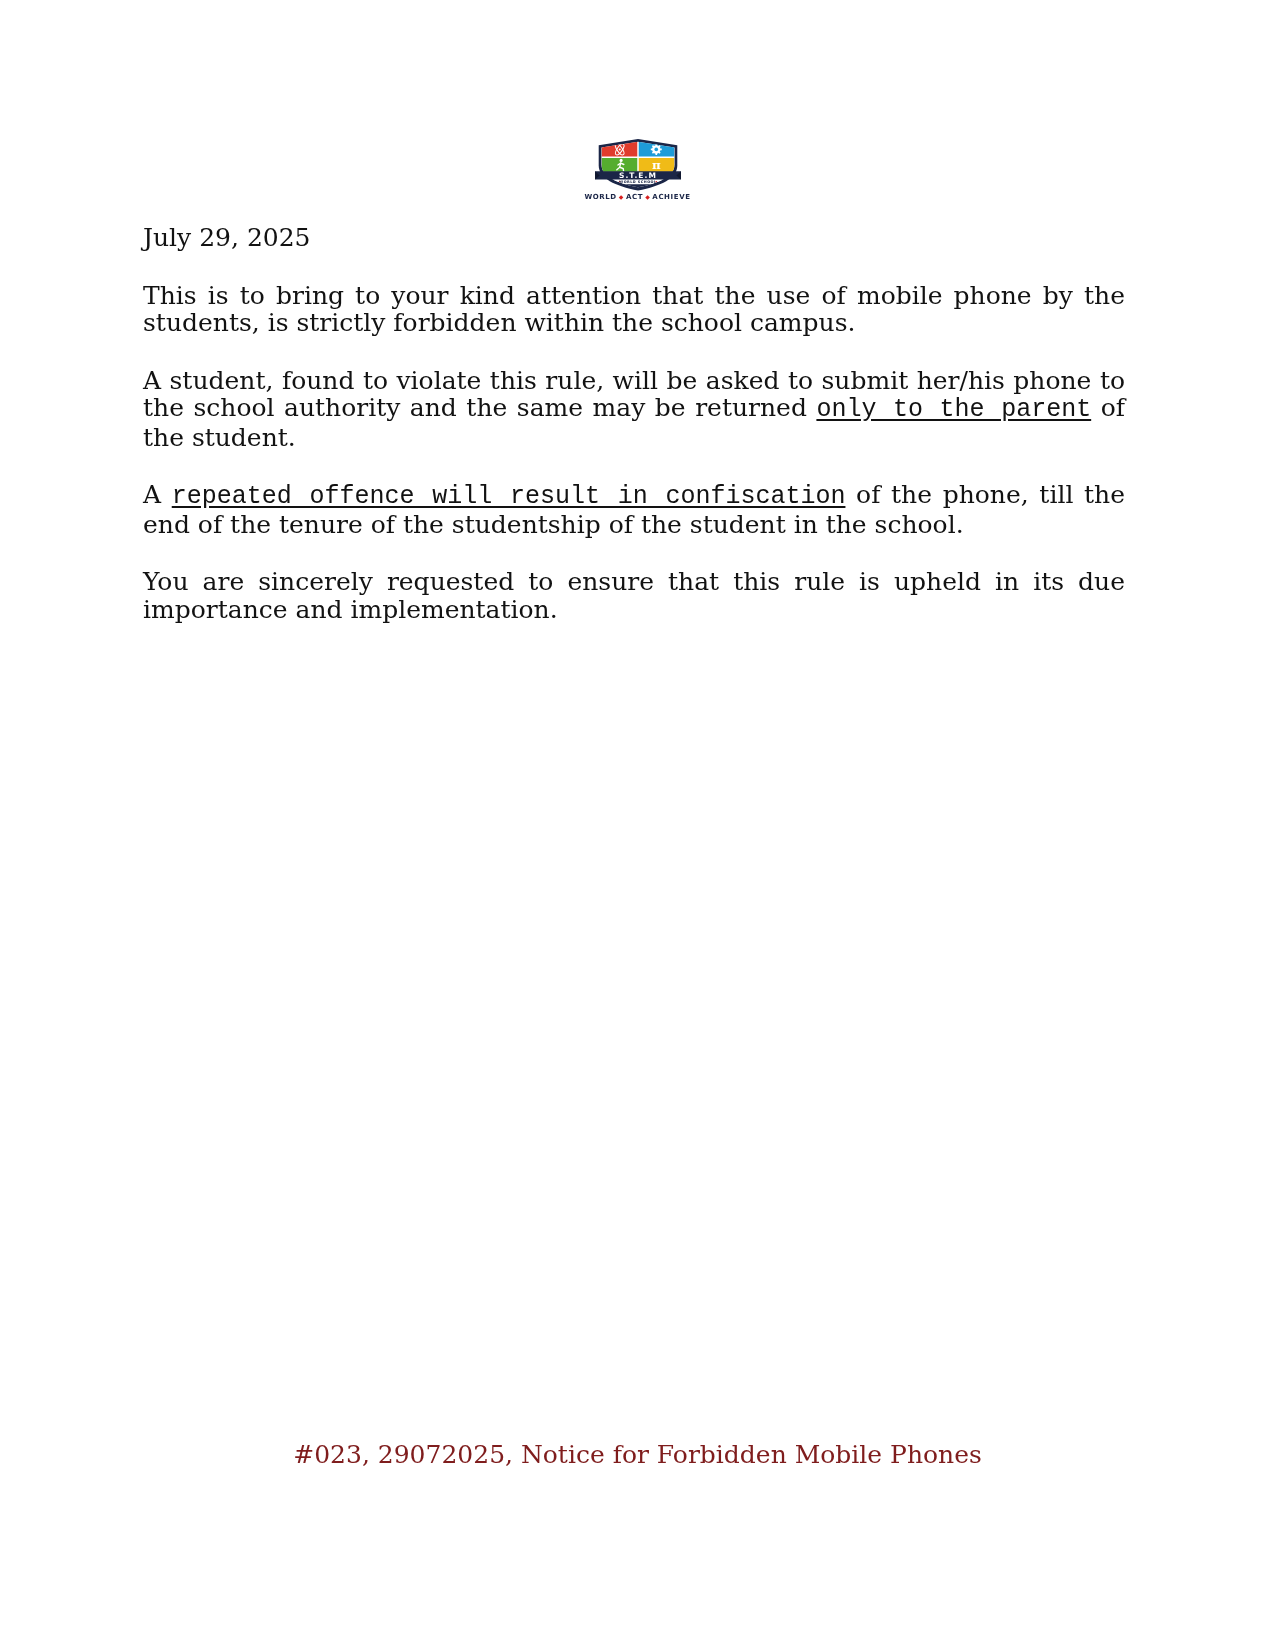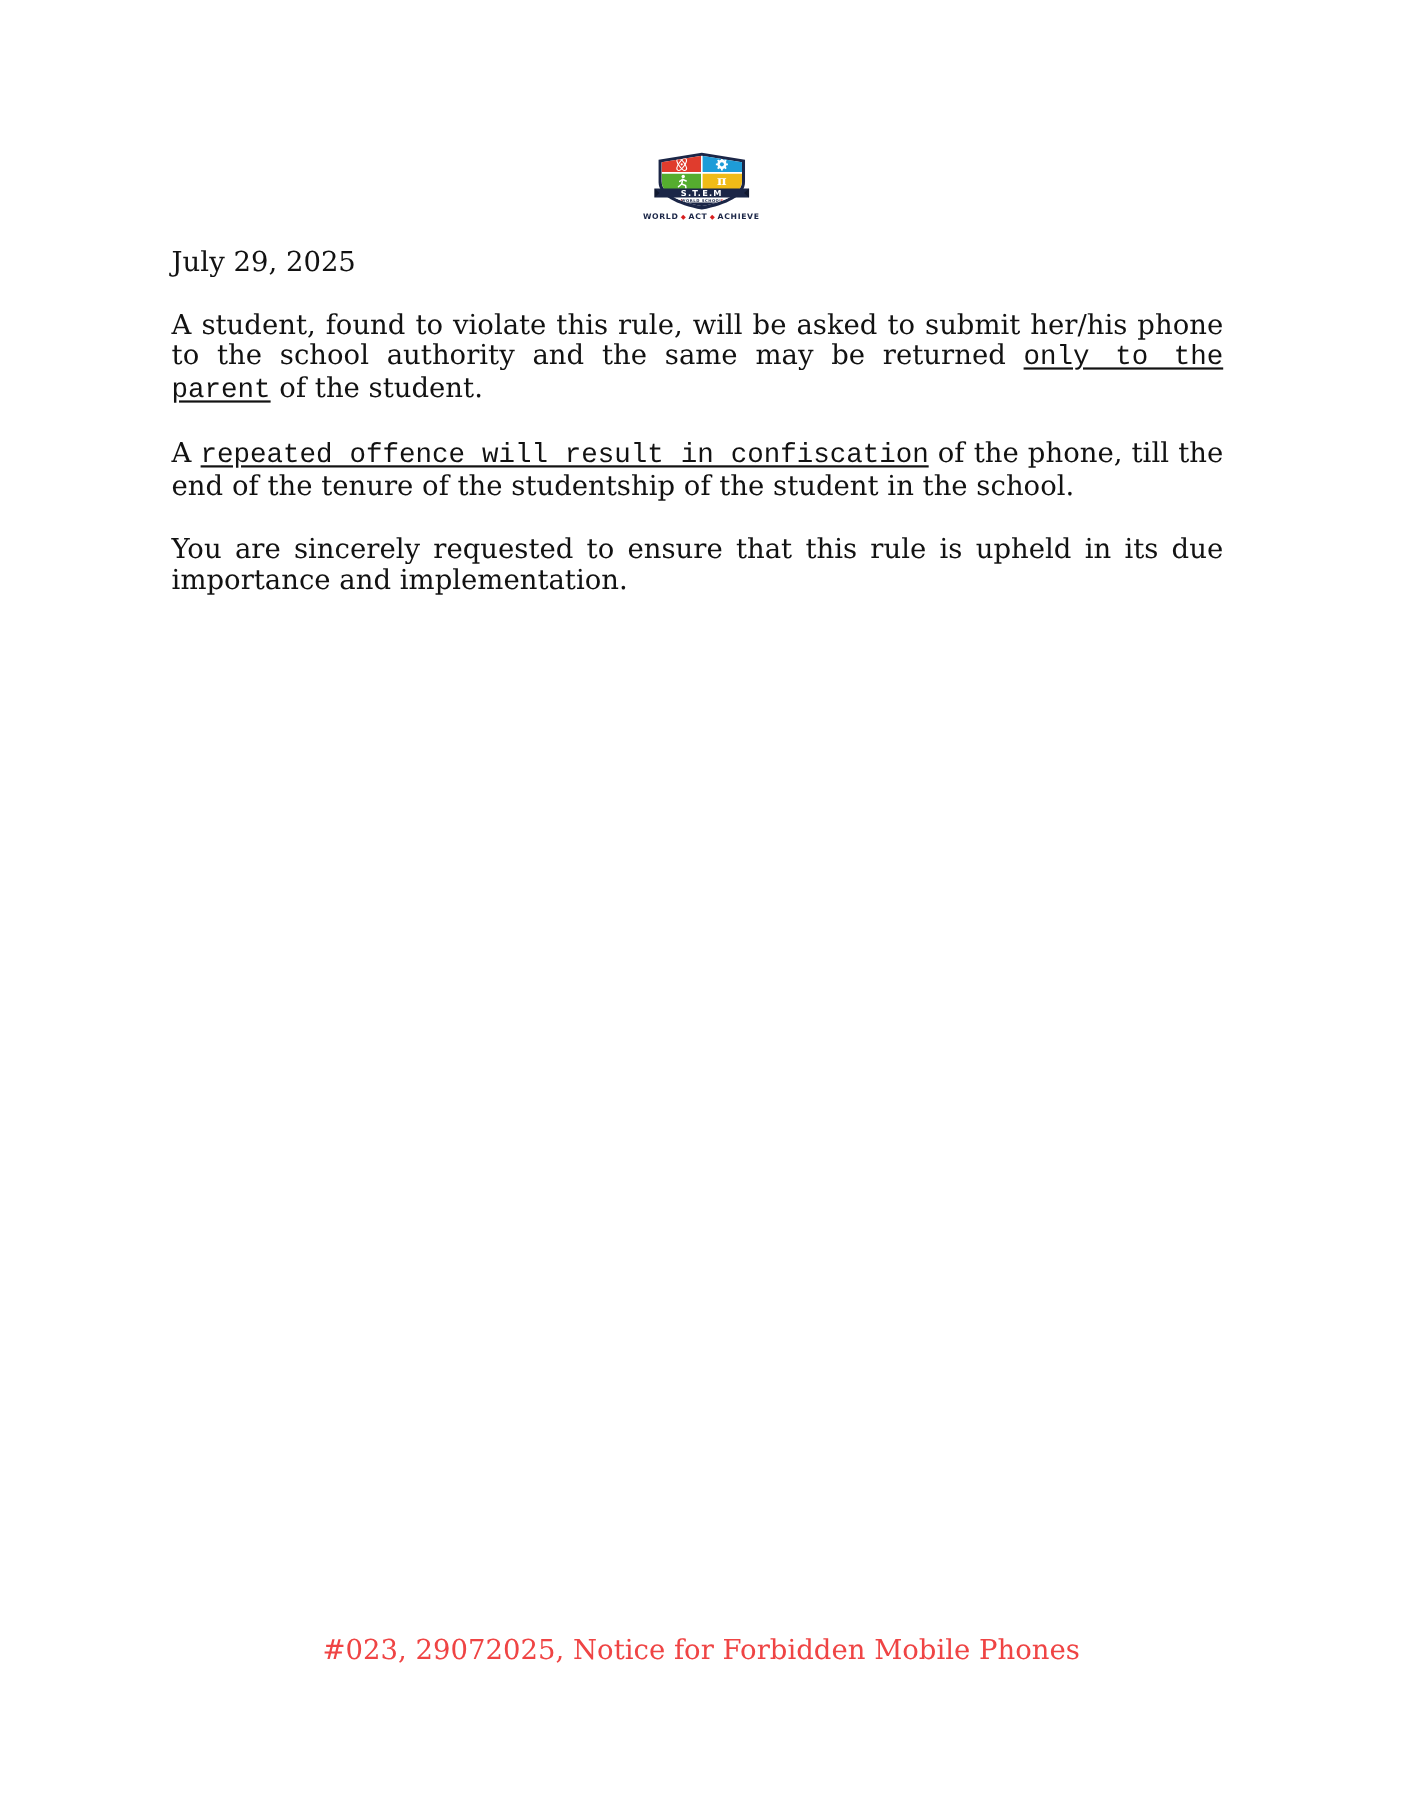--- a/index.html
+++ b/index.html
@@ -26,30 +26,30 @@
     color:#1b2647; white-space:nowrap; line-height:8px;
   }
   .logo-tagline .dot { color:#d81f1f; font-size:6px; padding:0 2px; }
 
   
   .letter {
     position:absolute; top:224px; left:143px; width:982px;
     font-size:25px; line-height:27.5px;
     text-align:justify;
   }
-  .letter p { margin:0 13px 30px; }
+  .letter p { margin:0 0 30px; }
   .letter .nosp { margin-bottom:0; }
   .u { text-decoration:underline; text-underline-offset:3px;font-family:Liberation Mono, monospace; }
 
   
   .footer-ref {
-    position:absolute; top:1486px; left:0; right:0;
+    position:absolute; top:1441px; left:0; right:0;
     text-align:center;
     font-size:25px; line-height:27px;
-    color:#ef4444;
+    color:#7f1d1d;
   }
 </style>
 </head>
 <body>
 
 <div class="page">
 
   <div class="logo-wrap">
     <svg width="92" height="53" viewBox="0 0 100 58" aria-hidden="true">
       <defs>
@@ -111,20 +111,21 @@
         <polygon points="3,36.5 8,41 3,45.5" fill="#10182f"></polygon>
         <polygon points="97,36.5 92,41 97,45.5" fill="#10182f"></polygon>
         <text x="50" y="44" font-family="DejaVu Sans, Liberation Sans, sans-serif" font-size="8.2" font-weight="bold" fill="#ffffff" text-anchor="middle" letter-spacing="1.2">S.T.E.M</text>
       </g>
     </svg>
     <div class="logo-tagline"><span>WORLD</span><span class="dot">◆</span><span>ACT</span><span class="dot">◆</span><span>ACHIEVE</span></div>
   </div>
 
   <div class="letter">
     <p>July 29, 2025</p>
+    <p>This is to bring to your kind attention that the use of mobile phone by the students, is strictly forbidden within the school campus.</p>
     <p><span>A student, found to violate this rule, will be asked to submit her/his phone to the school authority and the same may be returned </span><span class="u">only to the parent</span><span> of the student.</span></p>
     <p><span>A </span><span class="u">repeated offence will result in confiscation</span><span> of the phone, till the end of the tenure of the studentship of the student in the school.</span></p>
     <p>You are sincerely requested to ensure that this rule is upheld in its due importance and implementation.</p>
   </div>
 
   <div class="footer-ref">#023, 29072025, Notice for Forbidden Mobile Phones</div>
 
 </div>
 
 </body></html>

